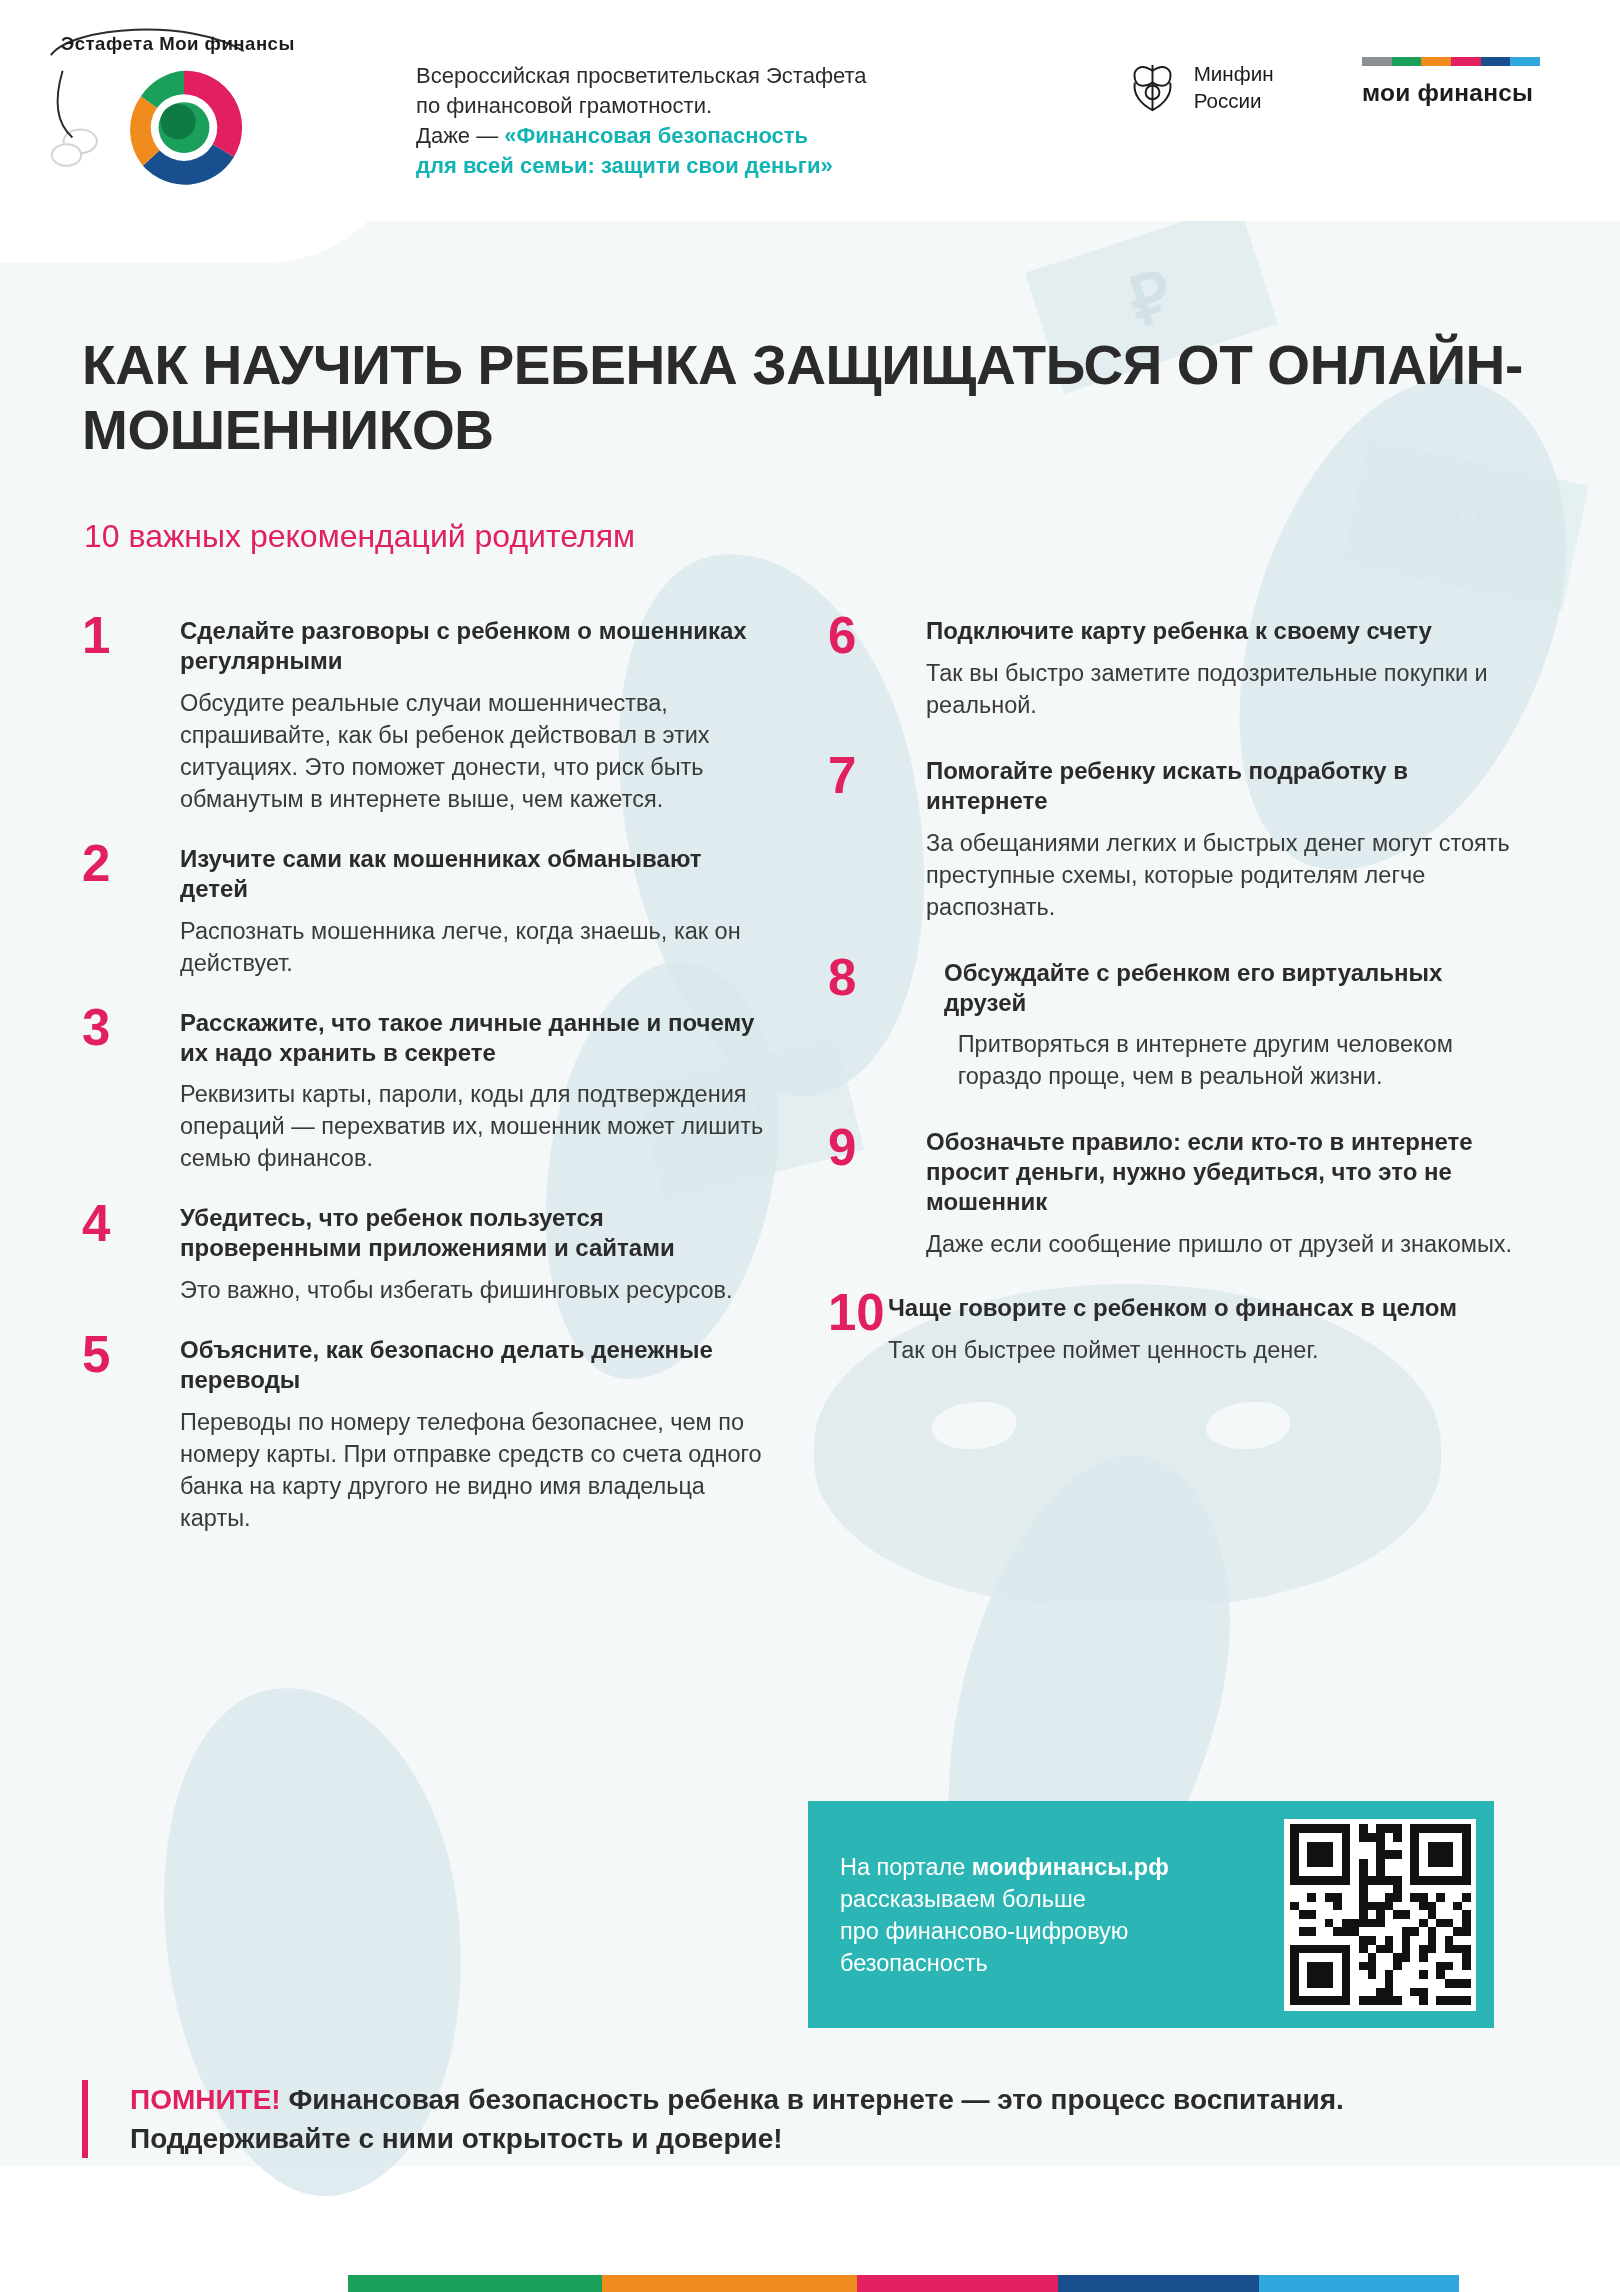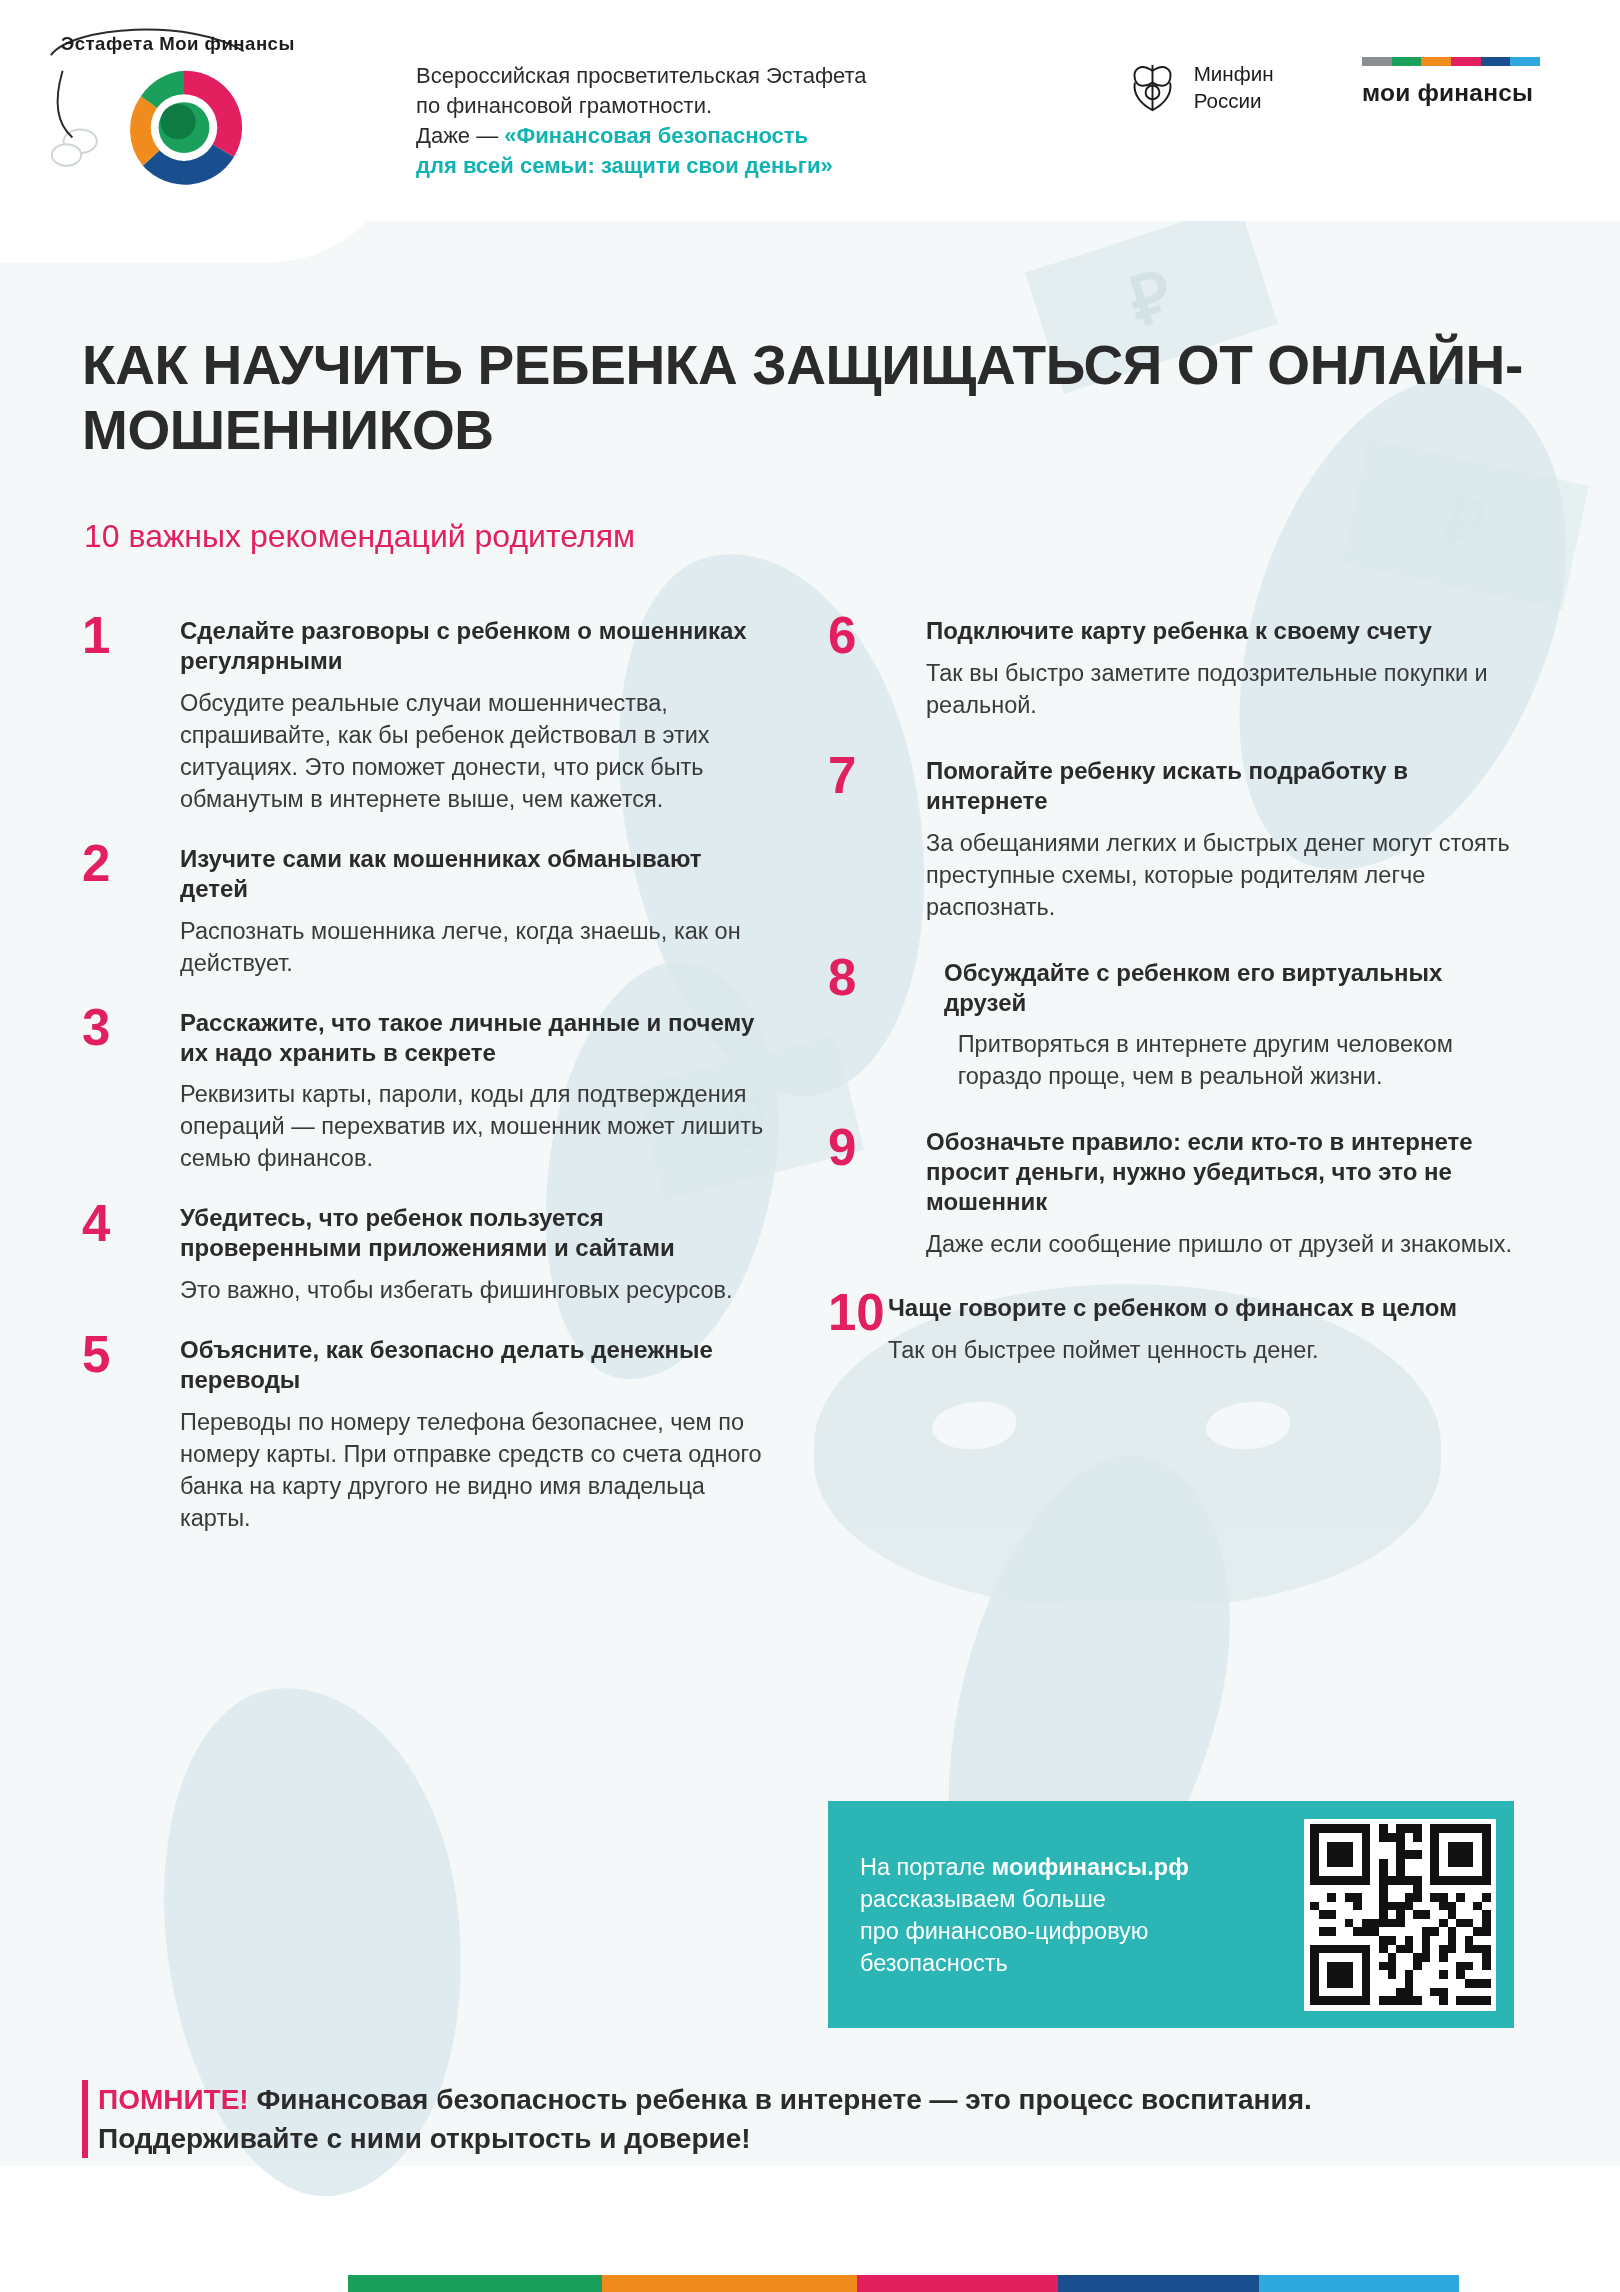--- a/index.html
+++ b/index.html
@@ -197,21 +197,21 @@
   }
 
   
   .ind-8 .item-body { margin-left: 116px; }
   .ind-8 .item-text { margin-left: 13.7px; }
   .ind-10 .item-body { margin-left: 60px; }
 
   
   .promo {
     position: absolute;
-    left: 828px; top: 1801px;
+    left: 808px; top: 1801px;
     width: 686px; height: 227px;
     background: #2cb5b5;
     z-index: 9;
     display: flex;
     align-items: center;
   }
   .promo-text {
     margin-left: 32px;
     width: 421px;
     color: #ffffff;
@@ -234,21 +234,21 @@
   }
   .qr-grid i { background: transparent; }
   .qr-grid i.on { background: #111111; }
 
   
   .remember {
     position: absolute;
     left: 82px; top: 2080px;
     width: 1451px;
     z-index: 9;
-    padding-left: 10px;
+    padding-left: 42px;
     border-left: 6.9px solid #e2205f;
     font-size: 28px;
     line-height: 39px;
     font-weight: bold;
     color: #2b2b2b;
   }
   .remember .hl { color: #e2205f; }
 
   
   .bottombar {

